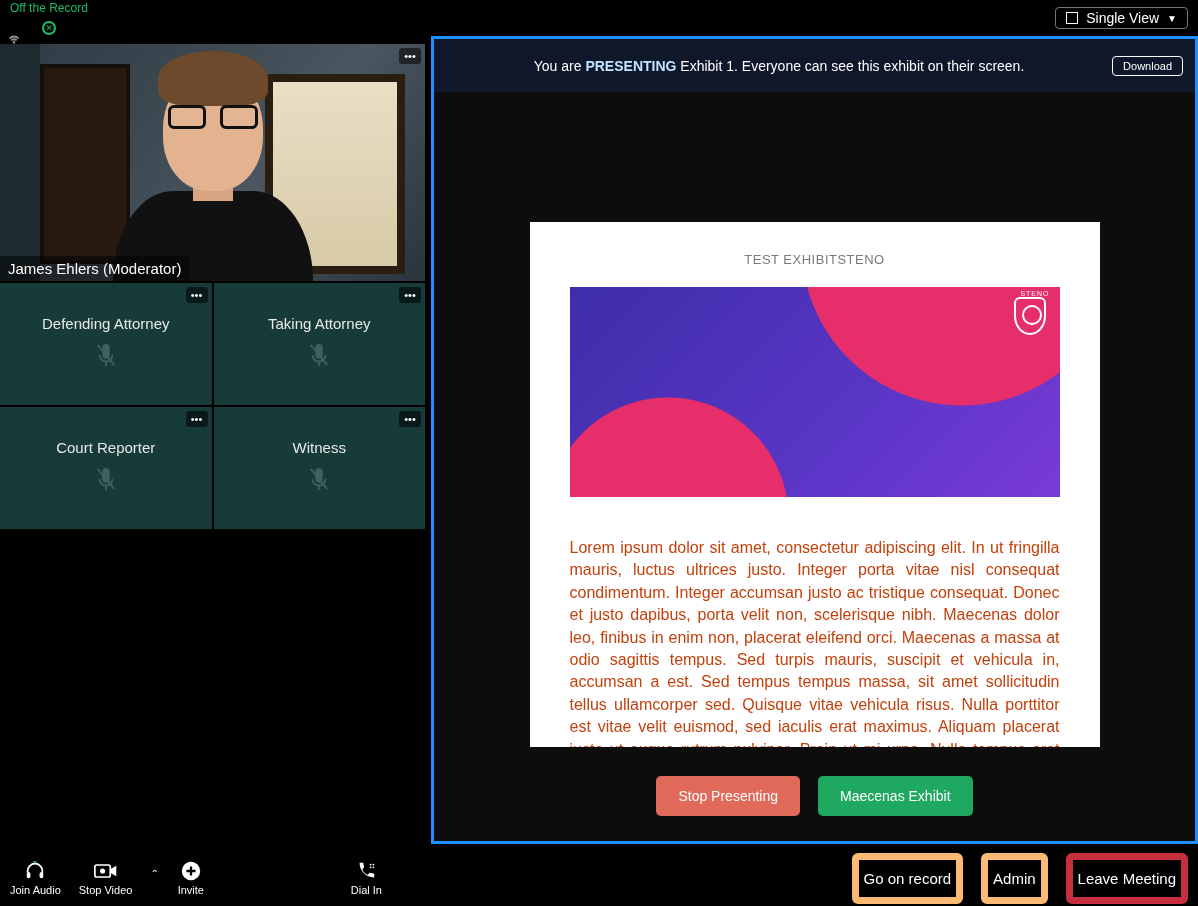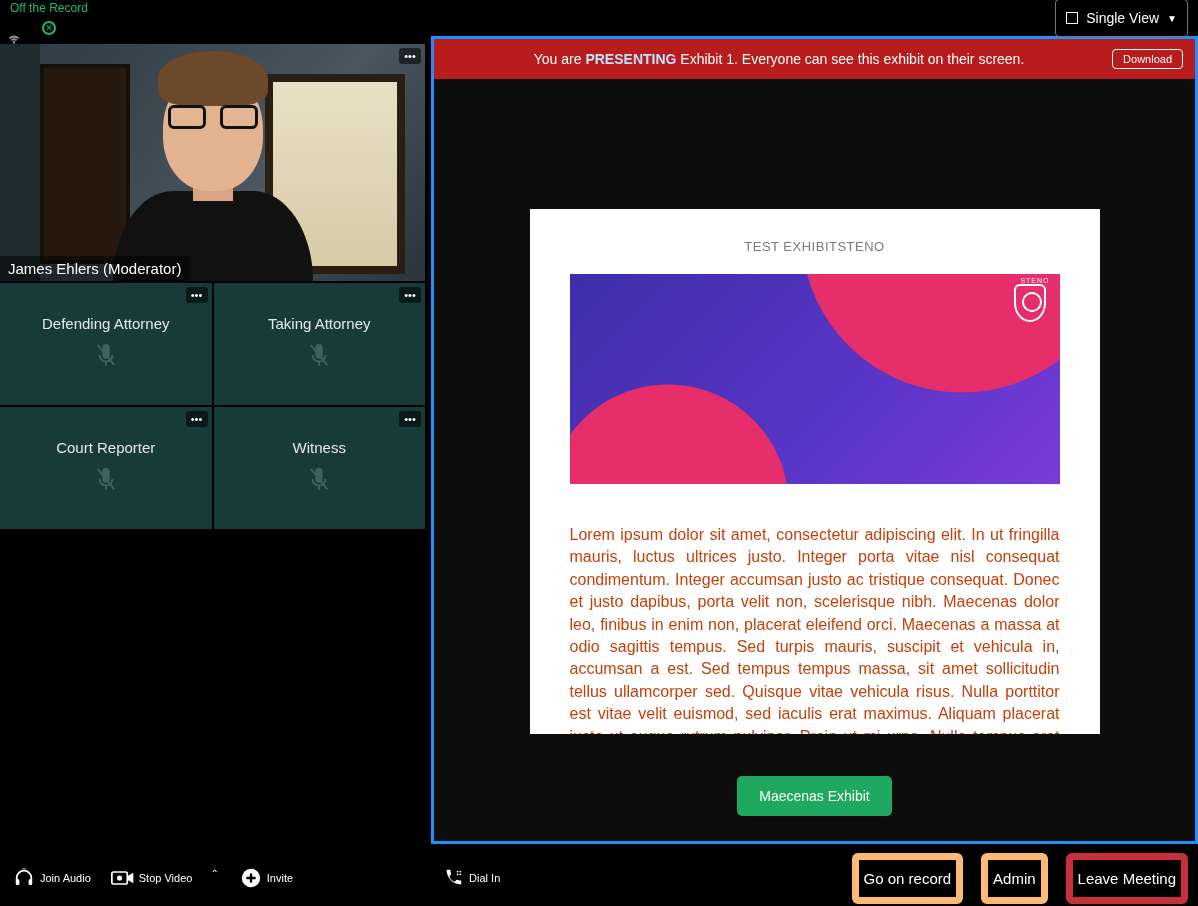--- a/index.html
+++ b/index.html
@@ -41,21 +41,21 @@
     left: 0; right: 0;
     text-align: center;
     font-size: 16px;
     color: #ddd;
     pointer-events: none;
   }
   .view-select {
     margin-left: auto;
     border: 1px solid #777;
     border-radius: 4px;
-    height: 38px;
+    height: 22px;
     display: flex;
     align-items: center;
     padding: 0 10px;
     gap: 8px;
     font-size: 14px;
     color: #fff;
     cursor: pointer;
   }
   .view-select .box-icon {
     width: 12px; height: 12px; border: 1.5px solid #fff;
@@ -151,22 +151,22 @@
   
   .exhibit-col {
     flex: 1;
     margin-left: 6px;
     border: 3px solid #1e90ff;
     display: flex;
     flex-direction: column;
     background: #0d0d0d;
   }
   .present-bar {
-    height: 40px;
-    background: #b91c1c;
+    height: 53px;
+    background: #0f172a;
     display: flex;
     align-items: center;
     padding: 0 12px;
     font-size: 14px;
   }
   .present-bar .msg { flex: 1; text-align: center; }
   .present-bar .msg .hl { color: #bfe4ff; font-weight: 600; }
   .download-btn {
     border: 1.5px solid #fff;
     border-radius: 4px;
@@ -255,21 +255,21 @@
   .bottombar {
     position: absolute;
     bottom: 0; left: 0; right: 0;
     height: 56px;
     display: flex;
     align-items: center;
     padding: 0 10px;
     gap: 18px;
   }
   .bb-item {
-    display: flex; flex-direction: row; align-items: center;
+    display: flex; flex-direction: column; align-items: center;
     font-size: 11px; gap: 2px; cursor: pointer;
   }
   .bb-item .ic { width:28px; height:22px; display:flex; align-items:center; justify-content:center; }
   .bb-item svg { width: 24px; height: 22px; }
   .video-chev { font-size: 10px; align-self:center; cursor:pointer; padding-bottom:10px;}
   .spacer { flex: 1; }
   .pill {
     border: 7px solid #fdba74;
     border-radius: 6px;
     padding: 10px 5px;
@@ -384,20 +384,21 @@
         </div>
         <div class="banner">
           <span class="banner-badge-text">STENO</span>
           <div class="badge"></div>
         </div>
         <p class="lorem">Lorem ipsum dolor sit amet, consectetur adipiscing elit. In ut fringilla mauris, luctus ultrices justo. Integer porta vitae nisl consequat condimentum. Integer accumsan justo ac tristique consequat. Donec et justo dapibus, porta velit non, scelerisque nibh. Maecenas dolor leo, finibus in enim non, placerat eleifend orci. Maecenas a massa at odio sagittis tempus. Sed turpis mauris, suscipit et vehicula in, accumsan a est. Sed tempus tempus massa, sit amet sollicitudin tellus ullamcorper sed. Quisque vitae vehicula risus. Nulla porttitor est vitae velit euismod, sed iaculis erat maximus. Aliquam placerat justo ut augue rutrum pulvinar. Proin ut mi urna. Nulla tempus erat mauris, pharetra porttitor mi laoreet eget. Aenean vulputate erat ex, vel tincidunt orci lobortis sed. Praesent vel mauris faucibus, consectetur velit a, suscipit est.</p>
       </div>
     </div>
 
     <div class="exhibit-actions">
+      <button class="btn btn-stop">Stop Presenting</button>
       <button class="btn btn-ann">Maecenas Exhibit</button>
     </div>
   </div>
 </div>
 
 <div class="bottombar">
   <div class="bb-item">
     <span class="ic">
       <svg viewBox="0 0 24 24">
           <path d="M4 14v-2a8 8 0 0116 0v2" fill="none" stroke="#fff" stroke-width="2"></path>

